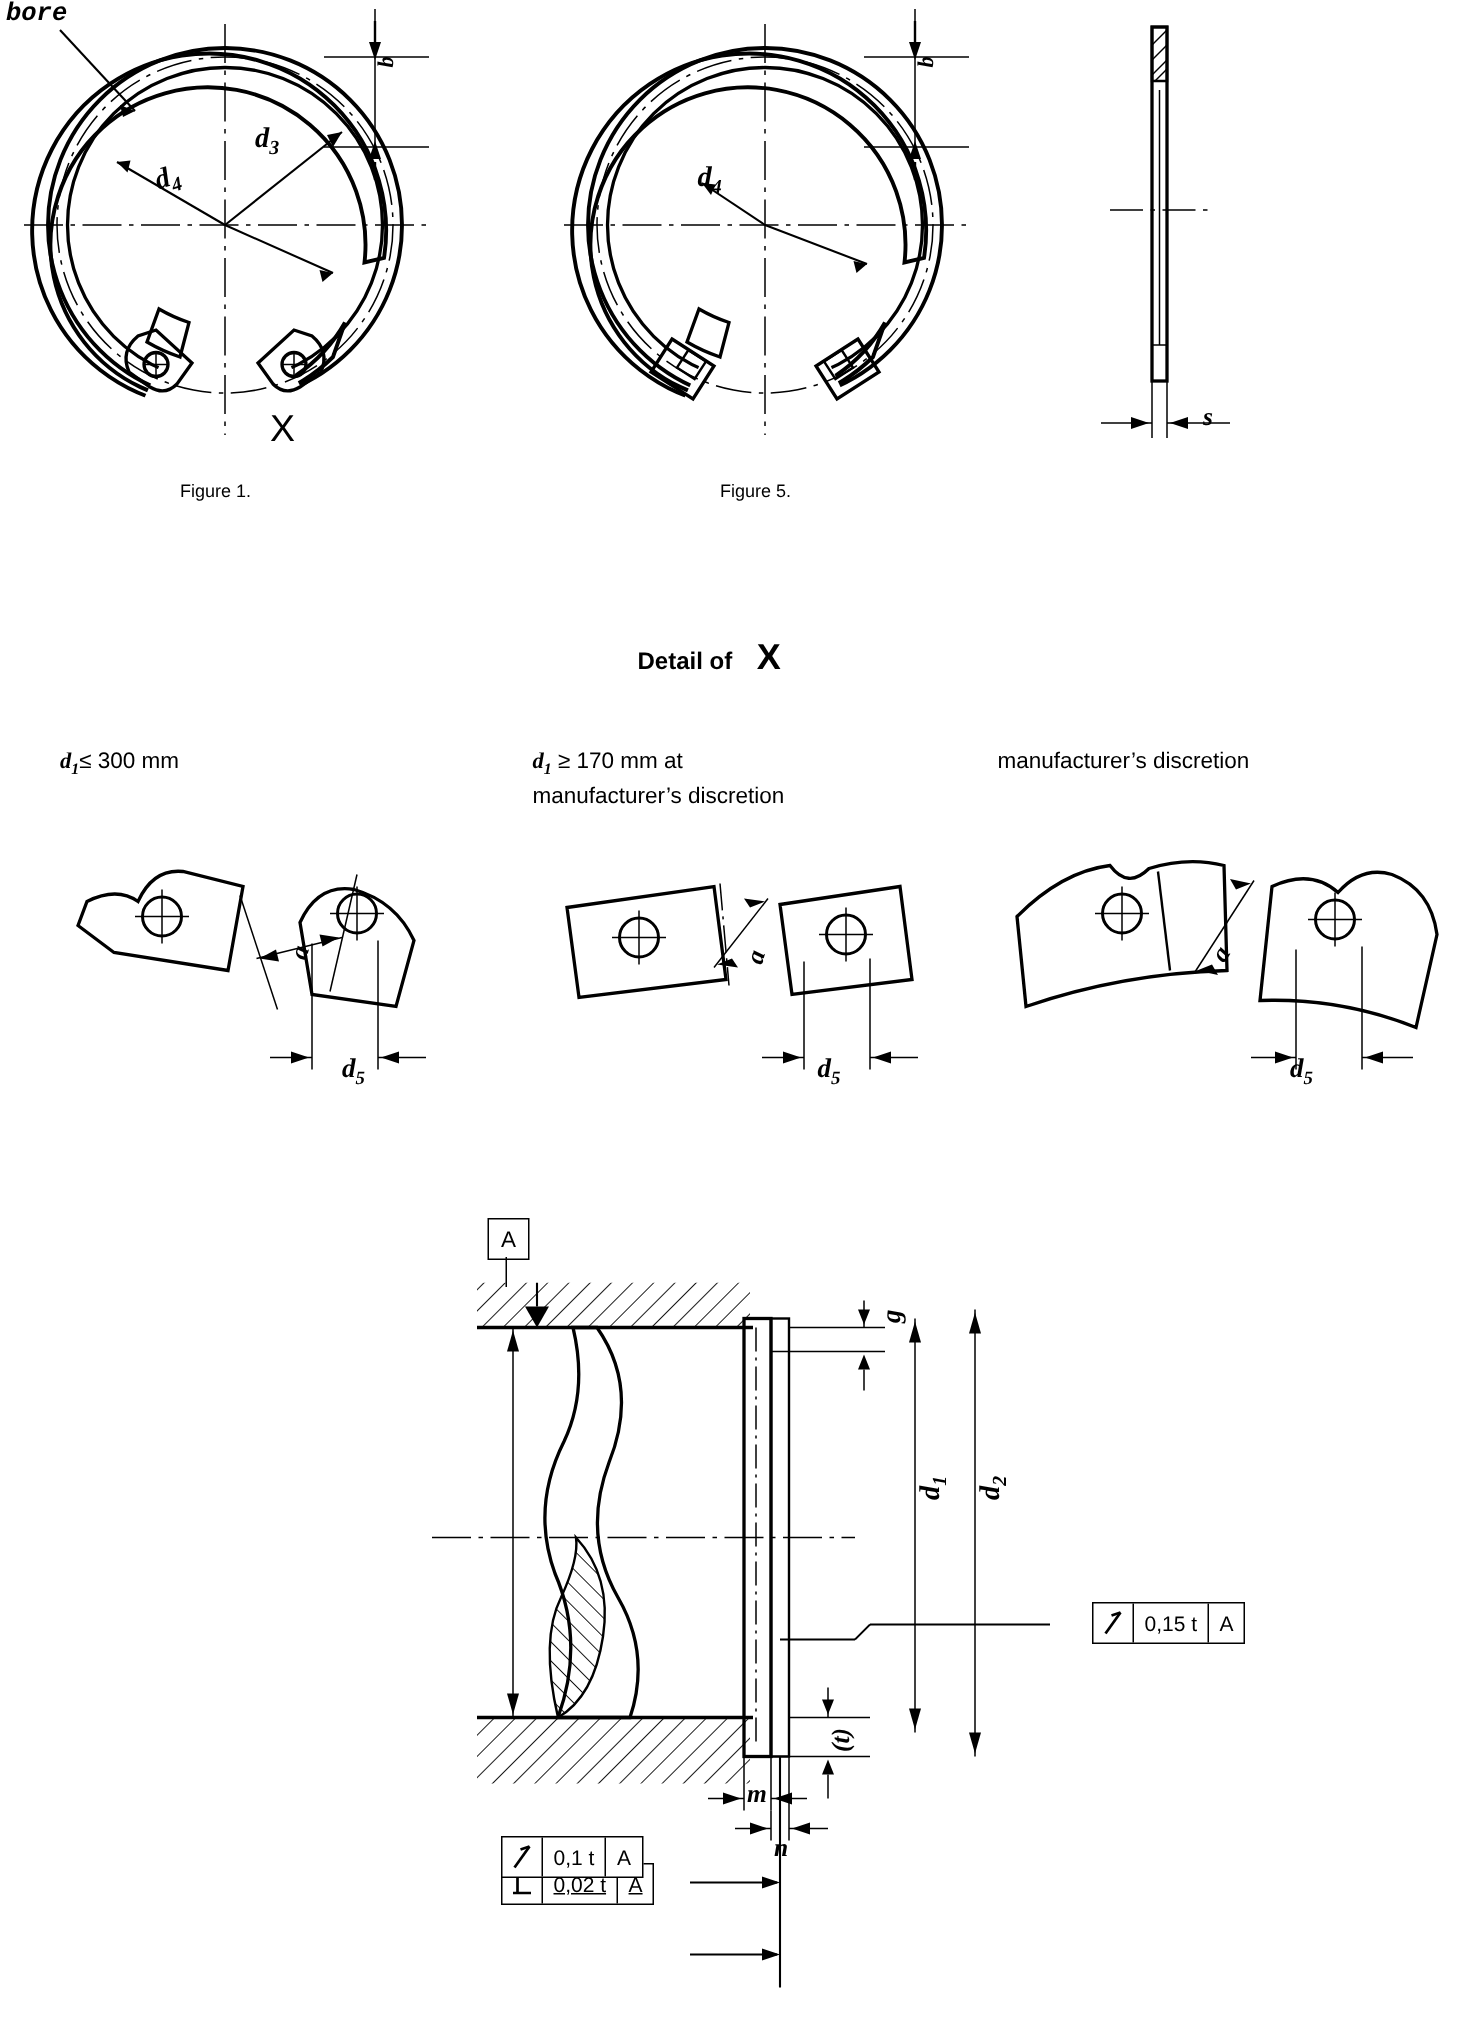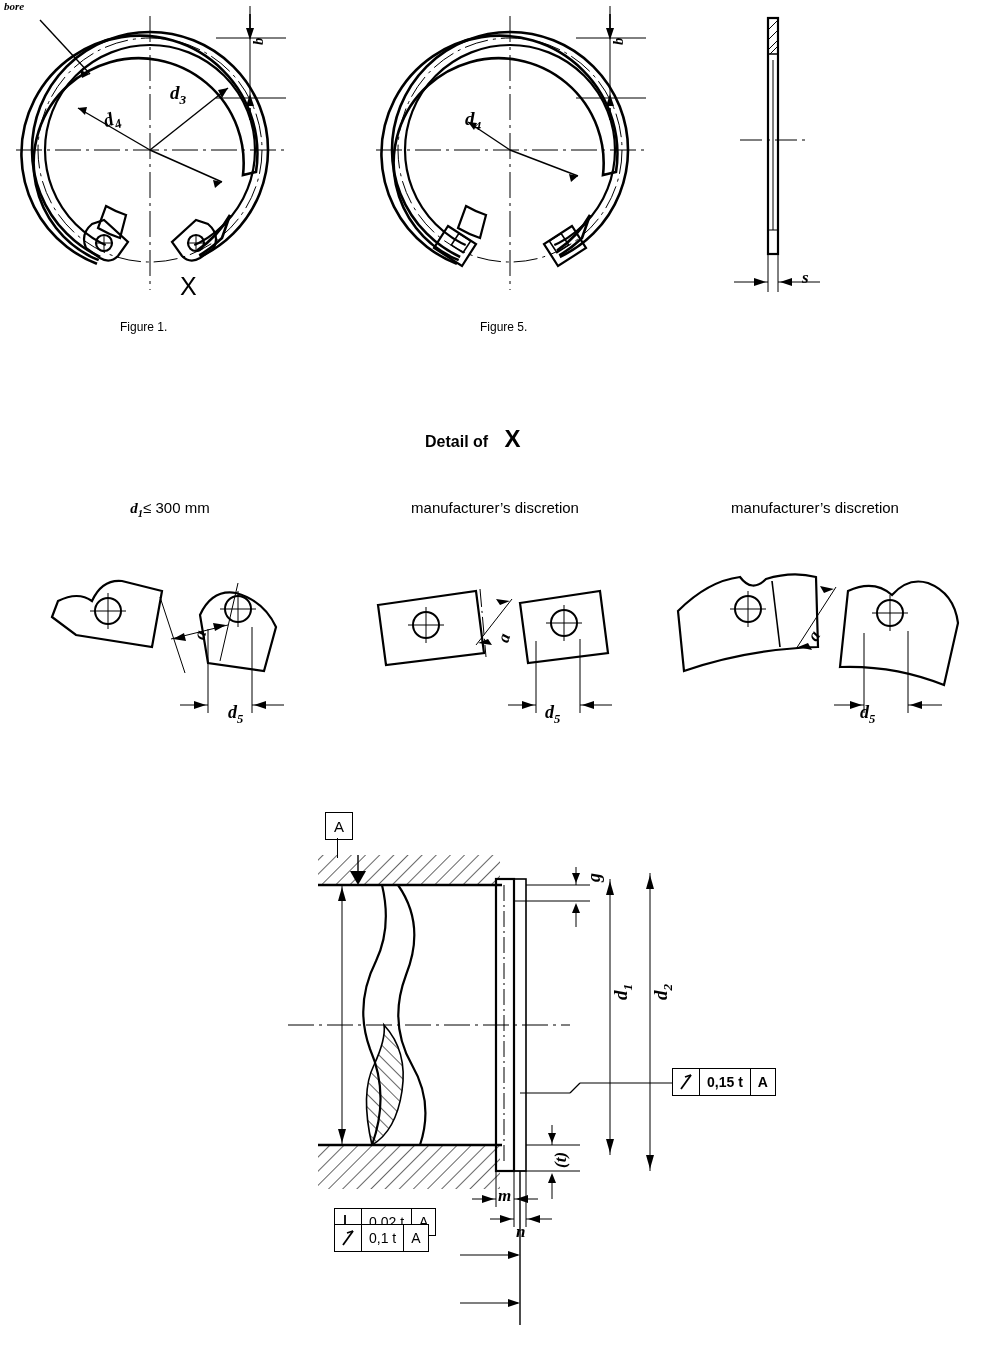--- a/index.html
+++ b/index.html
@@ -28,21 +28,21 @@
   }
   .detail-title {
     position: absolute;
     font-size: 16px;
     white-space: nowrap;
     font-weight: bold;
   }
   .cond {
     position: absolute;
     font-size: 15px;
-    text-align: center;
+    text-align: left;
     line-height: 1.35;
   }
   .ital {
     font-style: italic;
     font-family: "Liberation Serif", serif;
     font-weight: bold;
   }
   .sub {
     font-size: 0.7em;
     vertical-align: sub;
@@ -136,21 +136,21 @@
 
     <line x1="250" y1="6" x2="250" y2="100" stroke="#000" stroke-width="1"></line>
     <line x1="216" y1="38" x2="286" y2="38" stroke="#000" stroke-width="1"></line>
     <line x1="216" y1="98" x2="286" y2="98" stroke="#000" stroke-width="1"></line>
     <line x1="250" y1="14" x2="250" y2="36" stroke="#000" stroke-width="1.6"></line>
     <polygon points="250,40 246,28 254,28" fill="#000"></polygon>
     <polygon points="250,94 246,106 254,106" fill="#000"></polygon>
     <line x1="250" y1="108" x2="250" y2="120" stroke="#000" stroke-width="1.6"></line>
   </svg>
 </div>
-<div class="lbl ital" style="left:4px;top:0px;font-size:11px;">bore</div>
+<div class="lbl ital" style="left:4px;top:0px;font-size:17px;font-family:Liberation Mono, monospace;">bore</div>
 <div class="lbl" style="left:250px;top:44px;">
   <span class="ital rot90" style="display:inline-block;">b</span>
 </div>
 <div class="lbl" style="left:170px;top:82px;font-size:19px;">
   <span class="ital">d</span><span class="ital sub">3</span>
 </div>
 <div class="lbl" style="left:104px;top:108px;font-size:19px;transform:rotate(-18deg);">
   <span class="ital">d</span><span class="ital sub">4</span>
 </div>
 <div class="x-mark" style="left:180px;top:272px;">X</div>
@@ -264,20 +264,24 @@
   </svg>
 </div>
 <div class="lbl" style="left:196px;top:625px;font-size:17px;transform:rotate(-74deg);">
   <span class="ital">a</span>
 </div>
 <div class="lbl" style="left:228px;top:702px;font-size:18px;">
   <span class="ital">d</span><span class="ital sub">5</span>
 </div>
 
 <div class="cond" style="left:355px;top:498px;width:280px;">
+  <div>
+    <span class="ital">d</span><span class="ital sub">1</span>
+    <span>≥ 170 mm at</span>
+  </div>
   <div>manufacturer’s discretion</div>
 </div>
 <div class="abs" style="left:360px;top:565px;width:270px;height:180px;">
   <svg width="270" height="180" viewBox="0 0 270 180">
 
     <path d="M 18 40 L 116 26 L 124 88 L 26 100 z" fill="none" stroke="#000" stroke-width="2.2"></path>
 
     <path d="M 160 38 L 240 26 L 248 88 L 168 98 z" fill="none" stroke="#000" stroke-width="2.2"></path>
 
     <circle cx="66" cy="60" r="13" fill="none" stroke="#000" stroke-width="2"></circle>
@@ -439,32 +443,32 @@
 </div>
 <div class="lbl" style="left:650px;top:1000px;">
   <span class="rot90" style="display:inline-block;font-size:19px;"><span class="ital">d</span><span class="ital sub">2</span></span>
 </div>
 <div class="lbl" style="left:551px;top:1168px;">
   <span class="rot90" style="display:inline-block;font-size:17px;"><span class="ital">(t)</span></span>
 </div>
 <div class="lbl ital" style="left:498px;top:1186px;font-size:17px;">m</div>
 <div class="lbl ital" style="left:516px;top:1222px;font-size:17px;">n</div>
 
-<div class="gdt" style="left:672px;top:1068px;font-weight:bold;">
+<div class="gdt" style="left:728px;top:1068px;">
   <div class="sym">
     <svg width="16" height="18" viewBox="0 0 16 18">
         <line x1="13" y1="2" x2="3" y2="16" stroke="#000" stroke-width="1.8"></line>
         <line x1="13" y1="2" x2="7" y2="4" stroke="#000" stroke-width="1.8"></line>
       </svg>
   </div>
   <div>0,15 t</div>
   <div>A</div>
 </div>
 
-<div class="gdt" style="left:334px;top:1208px;text-decoration:underline;">
+<div class="gdt" style="left:334px;top:1242px;text-decoration:underline;">
   <div class="sym">
     <svg width="16" height="18" viewBox="0 0 16 18">
         <line x1="5" y1="2" x2="5" y2="15" stroke="#000" stroke-width="1.8"></line>
         <line x1="2" y1="15" x2="14" y2="15" stroke="#000" stroke-width="1.8"></line>
       </svg>
   </div>
   <div>0,02 t</div>
   <div>A</div>
 </div>
 

